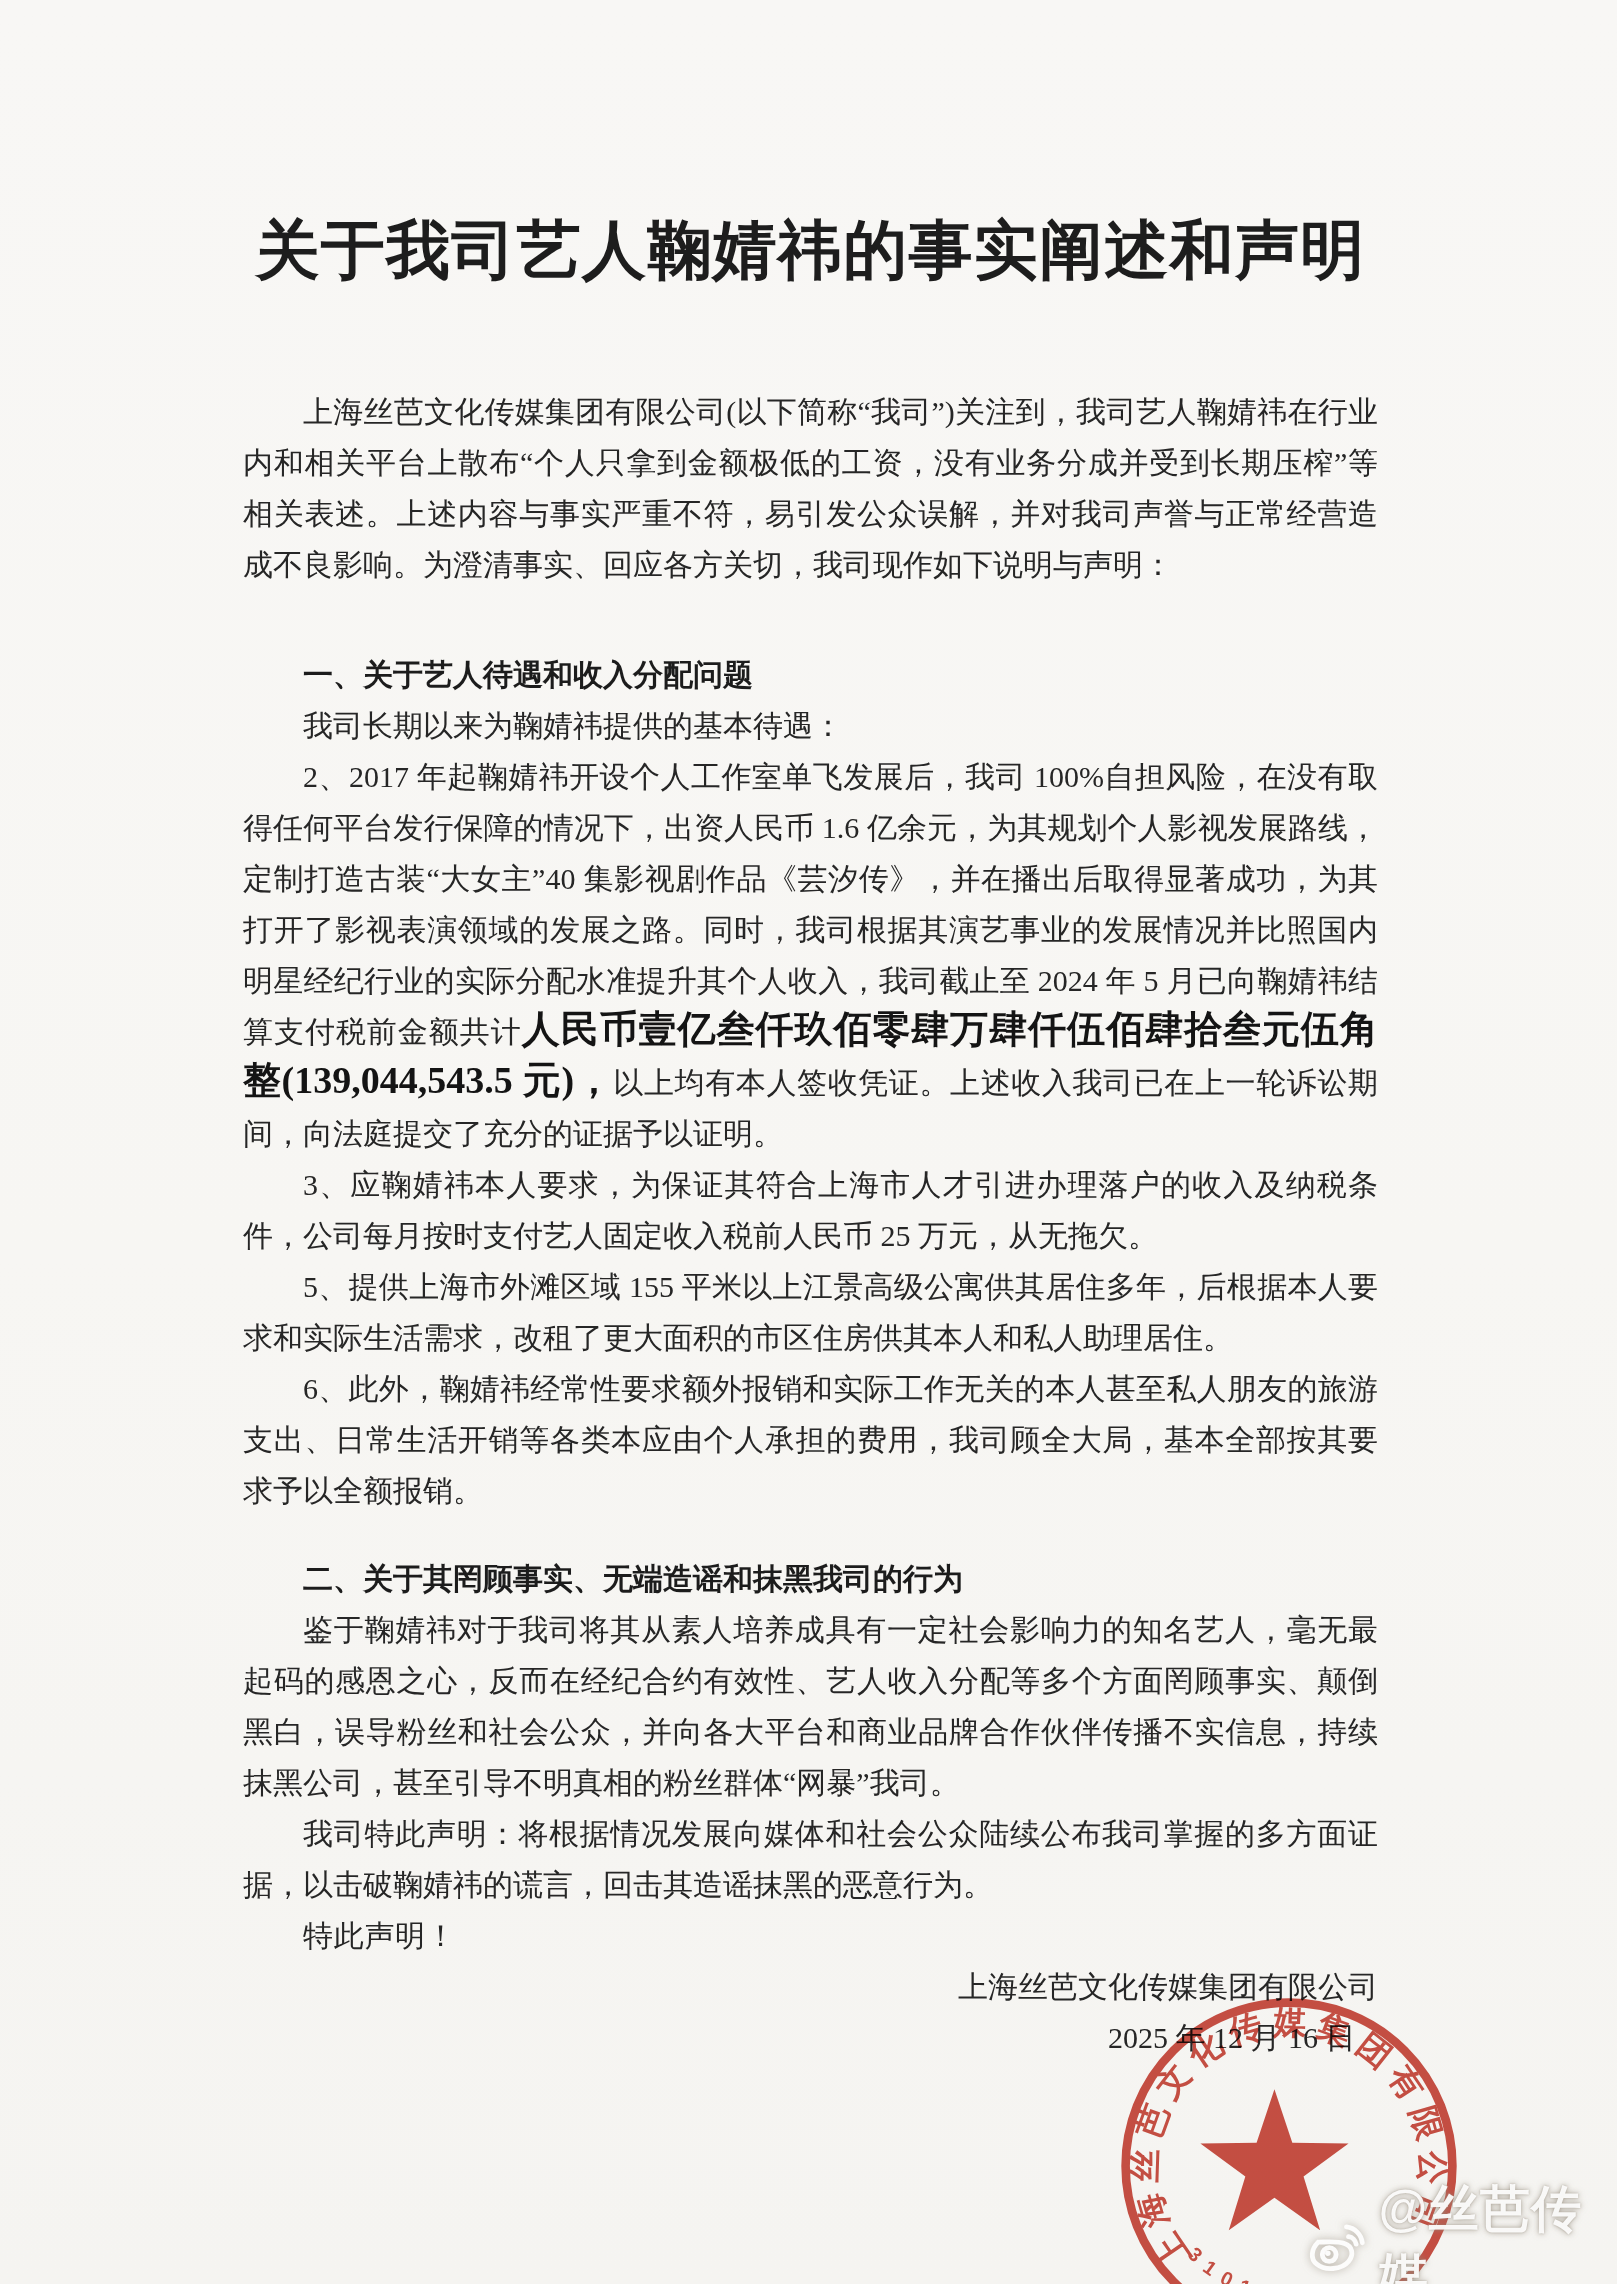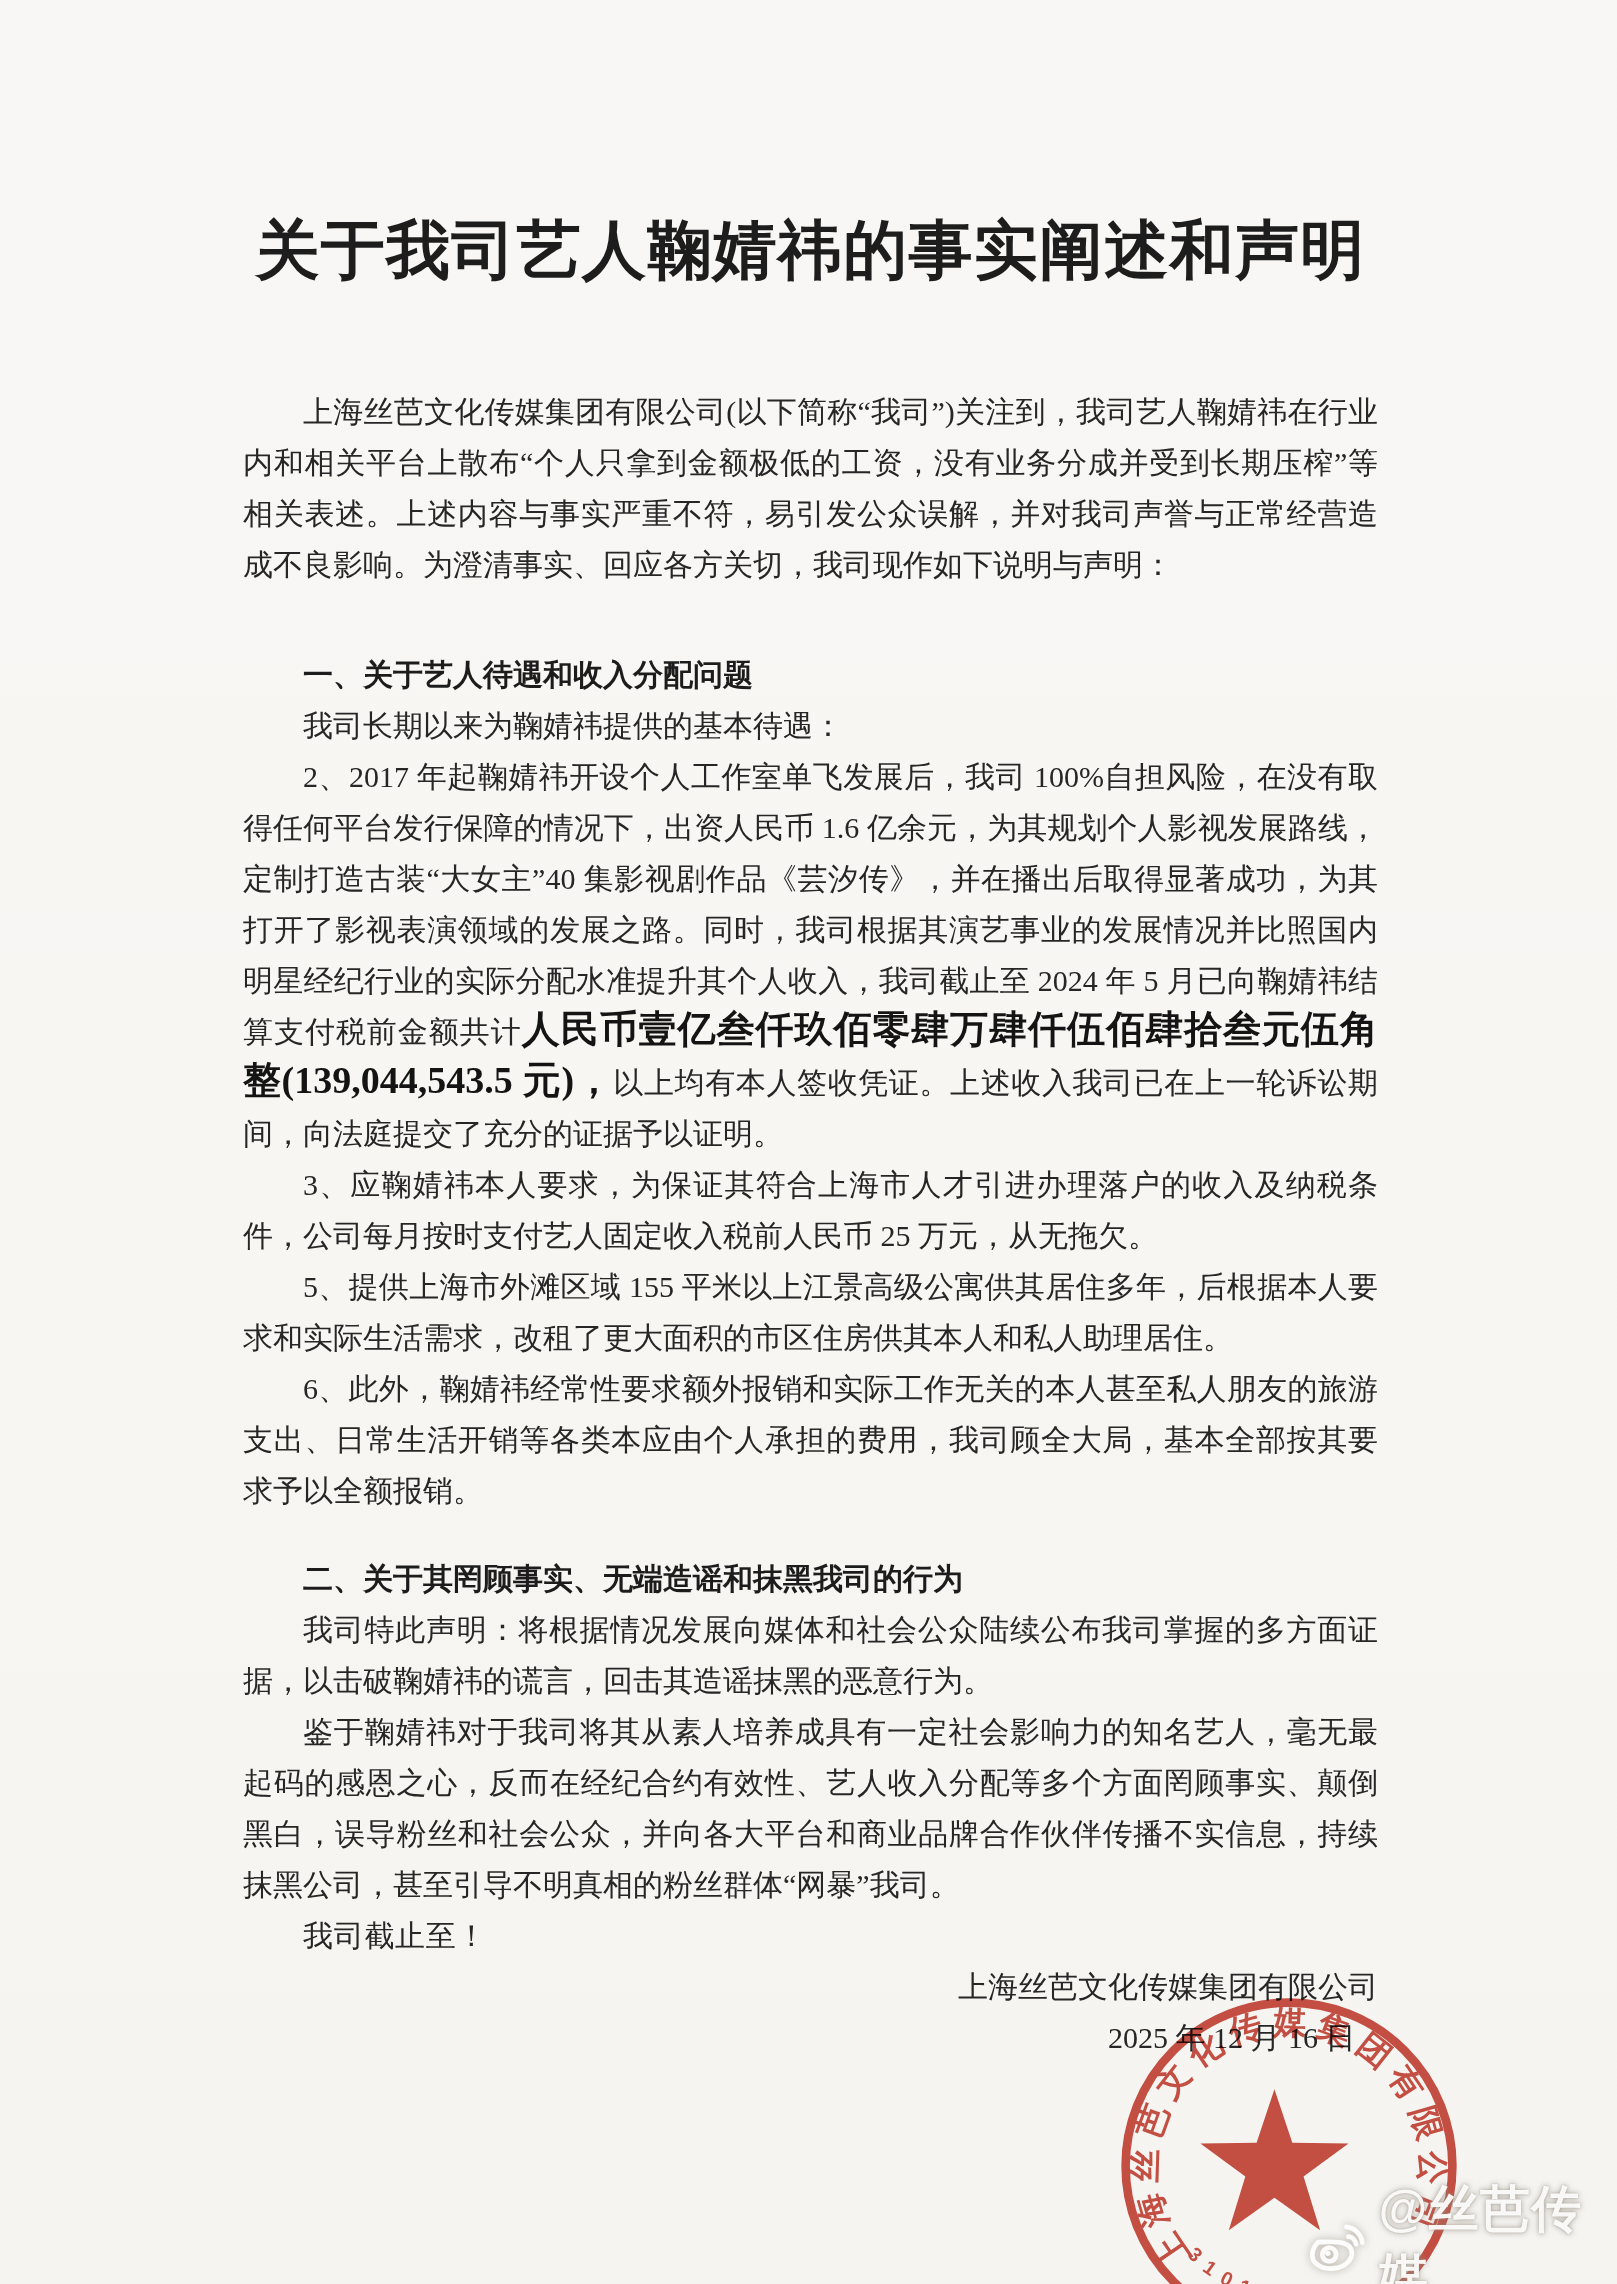--- a/index.html
+++ b/index.html
@@ -63,23 +63,23 @@
   <p class="intro">上海丝芭文化传媒集团有限公司(以下简称“我司”)关注到，我司艺人鞠婧祎在行业内和相关平台上散布“个人只拿到金额极低的工资，没有业务分成并受到长期压榨”等相关表述。上述内容与事实严重不符，易引发公众误解，并对我司声誉与正常经营造成不良影响。为澄清事实、回应各方关切，我司现作如下说明与声明：</p>
 
   <p class="sec-heading sec1-heading">一、关于艺人待遇和收入分配问题</p>
   <p>我司长期以来为鞠婧祎提供的基本待遇：</p>
   <p><span>2、2017 年起鞠婧祎开设个人工作室单飞发展后，我司 100%自担风险，在没有取得任何平台发行保障的情况下，出资人民币 1.6 亿余元，为其规划个人影视发展路线，定制打造古装“大女主”40 集影视剧作品《芸汐传》，并在播出后取得显著成功，为其打开了影视表演领域的发展之路。同时，我司根据其演艺事业的发展情况并比照国内明星经纪行业的实际分配水准提升其个人收入，我司截止至 2024 年 5 月已向鞠婧祎结算支付税前金额共计</span><span class="amount">人民币壹亿叁仟玖佰零肆万肆仟伍佰肆拾叁元伍角整(139,044,543.5 元)，</span><span>以上均有本人签收凭证。上述收入我司已在上一轮诉讼期间，向法庭提交了充分的证据予以证明。</span></p>
   <p>3、应鞠婧祎本人要求，为保证其符合上海市人才引进办理落户的收入及纳税条件，公司每月按时支付艺人固定收入税前人民币 25 万元，从无拖欠。</p>
   <p>5、提供上海市外滩区域 155 平米以上江景高级公寓供其居住多年，后根据本人要求和实际生活需求，改租了更大面积的市区住房供其本人和私人助理居住。</p>
   <p>6、此外，鞠婧祎经常性要求额外报销和实际工作无关的本人甚至私人朋友的旅游支出、日常生活开销等各类本应由个人承担的费用，我司顾全大局，基本全部按其要求予以全额报销。</p>
 
   <p class="sec-heading sec2-heading">二、关于其罔顾事实、无端造谣和抹黑我司的行为</p>
+  <p>鉴于鞠婧祎对于我司将其从素人培养成具有一定社会影响力的知名艺人，毫无最起码的感恩之心，反而在经纪合约有效性、艺人收入分配等多个方面罔顾事实、颠倒黑白，误导粉丝和社会公众，并向各大平台和商业品牌合作伙伴传播不实信息，持续抹黑公司，甚至引导不明真相的粉丝群体“网暴”我司。</p>
   <p>我司特此声明：将根据情况发展向媒体和社会公众陆续公布我司掌握的多方面证据，以击破鞠婧祎的谎言，回击其造谣抹黑的恶意行为。</p>
-  <p>鉴于鞠婧祎对于我司将其从素人培养成具有一定社会影响力的知名艺人，毫无最起码的感恩之心，反而在经纪合约有效性、艺人收入分配等多个方面罔顾事实、颠倒黑白，误导粉丝和社会公众，并向各大平台和商业品牌合作伙伴传播不实信息，持续抹黑公司，甚至引导不明真相的粉丝群体“网暴”我司。</p>
-  <p class="closing">我司截止至！</p>
+  <p class="closing">特此声明！</p>
 
   <p class="sig">上海丝芭文化传媒集团有限公司</p>
   <p class="sig sig-date">2025 年 12 月 16 日</p>
 </div>
 
 <div class="seal">
   <svg viewBox="0 0 520 520" xmlns="http://www.w3.org/2000/svg" class="seal-texture">
     <defs>
       <path id="arcTop" d="M 118.6,401.4 A 200,200 0 1 1 401.4,401.4" fill="none"></path>
       <path id="arcBottom" d="M 103,392 A 205,205 0 0 0 302.6,460.5" fill="none"></path>

